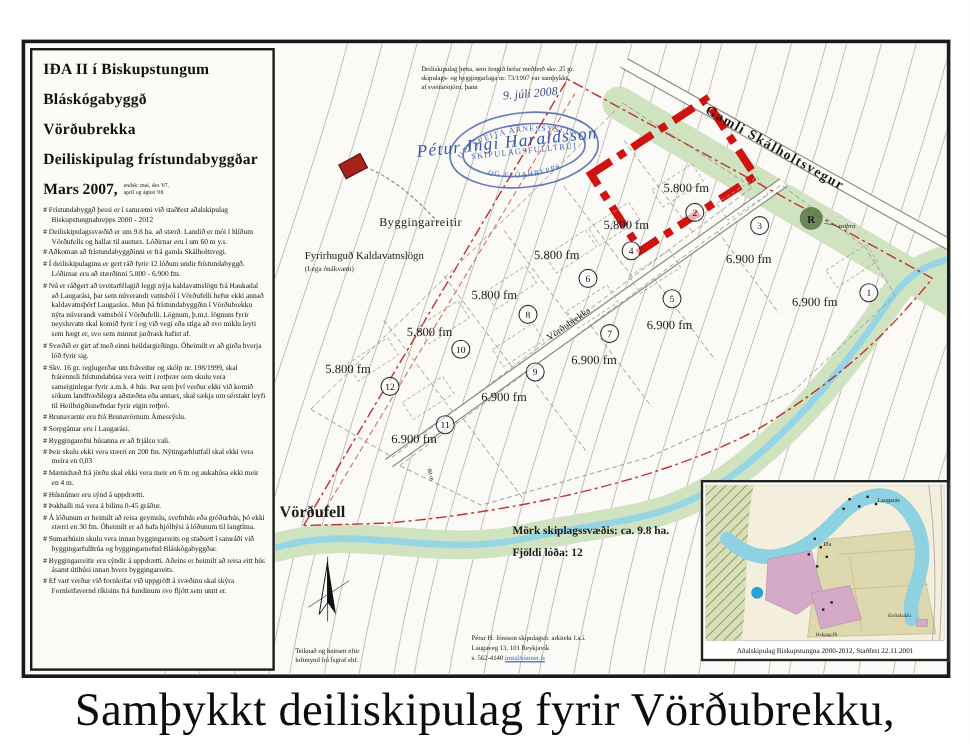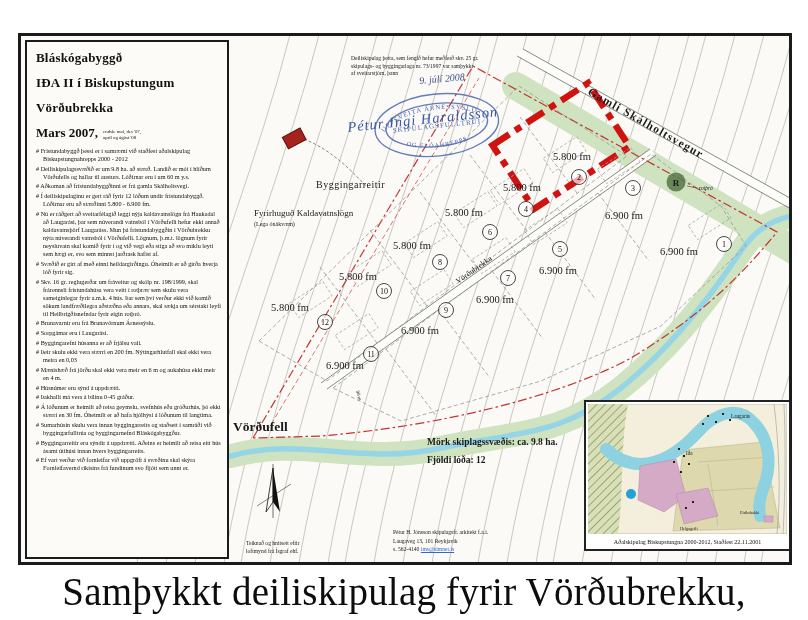--- a/index.html
+++ b/index.html
@@ -6,21 +6,21 @@
   .page{position:relative;width:808px;height:620px;background:#fff;overflow:hidden;
         font-family:"Liberation Serif",serif;color:#111;}
   .sheet{position:absolute;left:18px;top:33px;width:768px;height:526px;
          border:3px solid #1b1b1b;background:#fbfaf7;}
   .map-svg{position:absolute;left:0;top:0;width:768px;height:526px;}
 
   
   .panel{position:absolute;left:4px;top:4px;width:204px;height:519px;
          border:2px solid #1b1b1b;background:#fcfbf8;padding:8px 5px 0 9px;box-sizing:border-box;}
   .tl{font-weight:700;font-size:13px;margin-bottom:9px;letter-spacing:.2px;}
-  .mars-row{display:flex;align-items:flex-end;margin-bottom:6px;}
+  .mars-row{display:flex;align-items:flex-start;margin-bottom:6px;}
   .mars{font-weight:700;font-size:13px;}
   .mars-note{font-size:4.8px;line-height:1.25;margin-left:5px;margin-top:3px;white-space:pre-line;}
   .notes{margin-top:3px;}
   .note{font-size:6.2px;line-height:1.3;margin-bottom:1.6px;padding-left:7px;text-indent:-7px;}
 
   
   .contour{fill:none;stroke:#b4b0a8;stroke-width:.7;}
   .ribbon{fill:none;stroke:#cfe3c0;stroke-linecap:round;}
   .stream{fill:none;stroke:#96d5e5;stroke-width:5.5;stroke-linecap:round;}
   .roadband{fill:none;stroke:#fdfdfa;stroke-width:8;}
@@ -206,23 +206,24 @@
       <g>
         <line x1="252" y1="428" x2="252" y2="482" stroke="#333" stroke-width=".7"></line>
         <line x1="236" y1="470" x2="270" y2="448" stroke="#333" stroke-width=".6"></line>
         <polygon points="252,432 259,476 252,466" fill="#111"></polygon>
         <polygon points="252,432 245,476 252,466" fill="none" stroke="#111" stroke-width=".8"></polygon>
       </g>
     </svg>
 
     <div class="panel">
       <div id="title-lines">
+          <div class="tl">IÐA II í Biskupstungum</div>
           <div class="tl">Bláskógabyggð</div>
-          <div class="tl">IÐA II í Biskupstungum</div>
           <div class="tl">Vörðubrekka</div>
+          <div class="tl">Deiliskipulag frístundabyggðar</div>
         </div>
       <div class="mars-row">
         <span class="mars">Mars 2007,</span>
         <span class="mars-note">endsk: maí, des '07,
 apríl og ágúst '08</span>
       </div>
       <div class="notes" id="notes-list">
           <div class="note"># Frístundabyggð þessi er í samræmi við staðfest aðalskipulag Biskupstungnahrepps 2000 - 2012</div>
           <div class="note"># Deiliskipulagssvæðið er um 9.8 ha. að stærð. Landið er mói í hlíðum Vörðufells og hallar til austurs. Lóðirnar eru í um 60 m y.s.</div>
           <div class="note"># Aðkoman að frístundabyggðinni er frá gamla Skálholtsvegi.</div>

